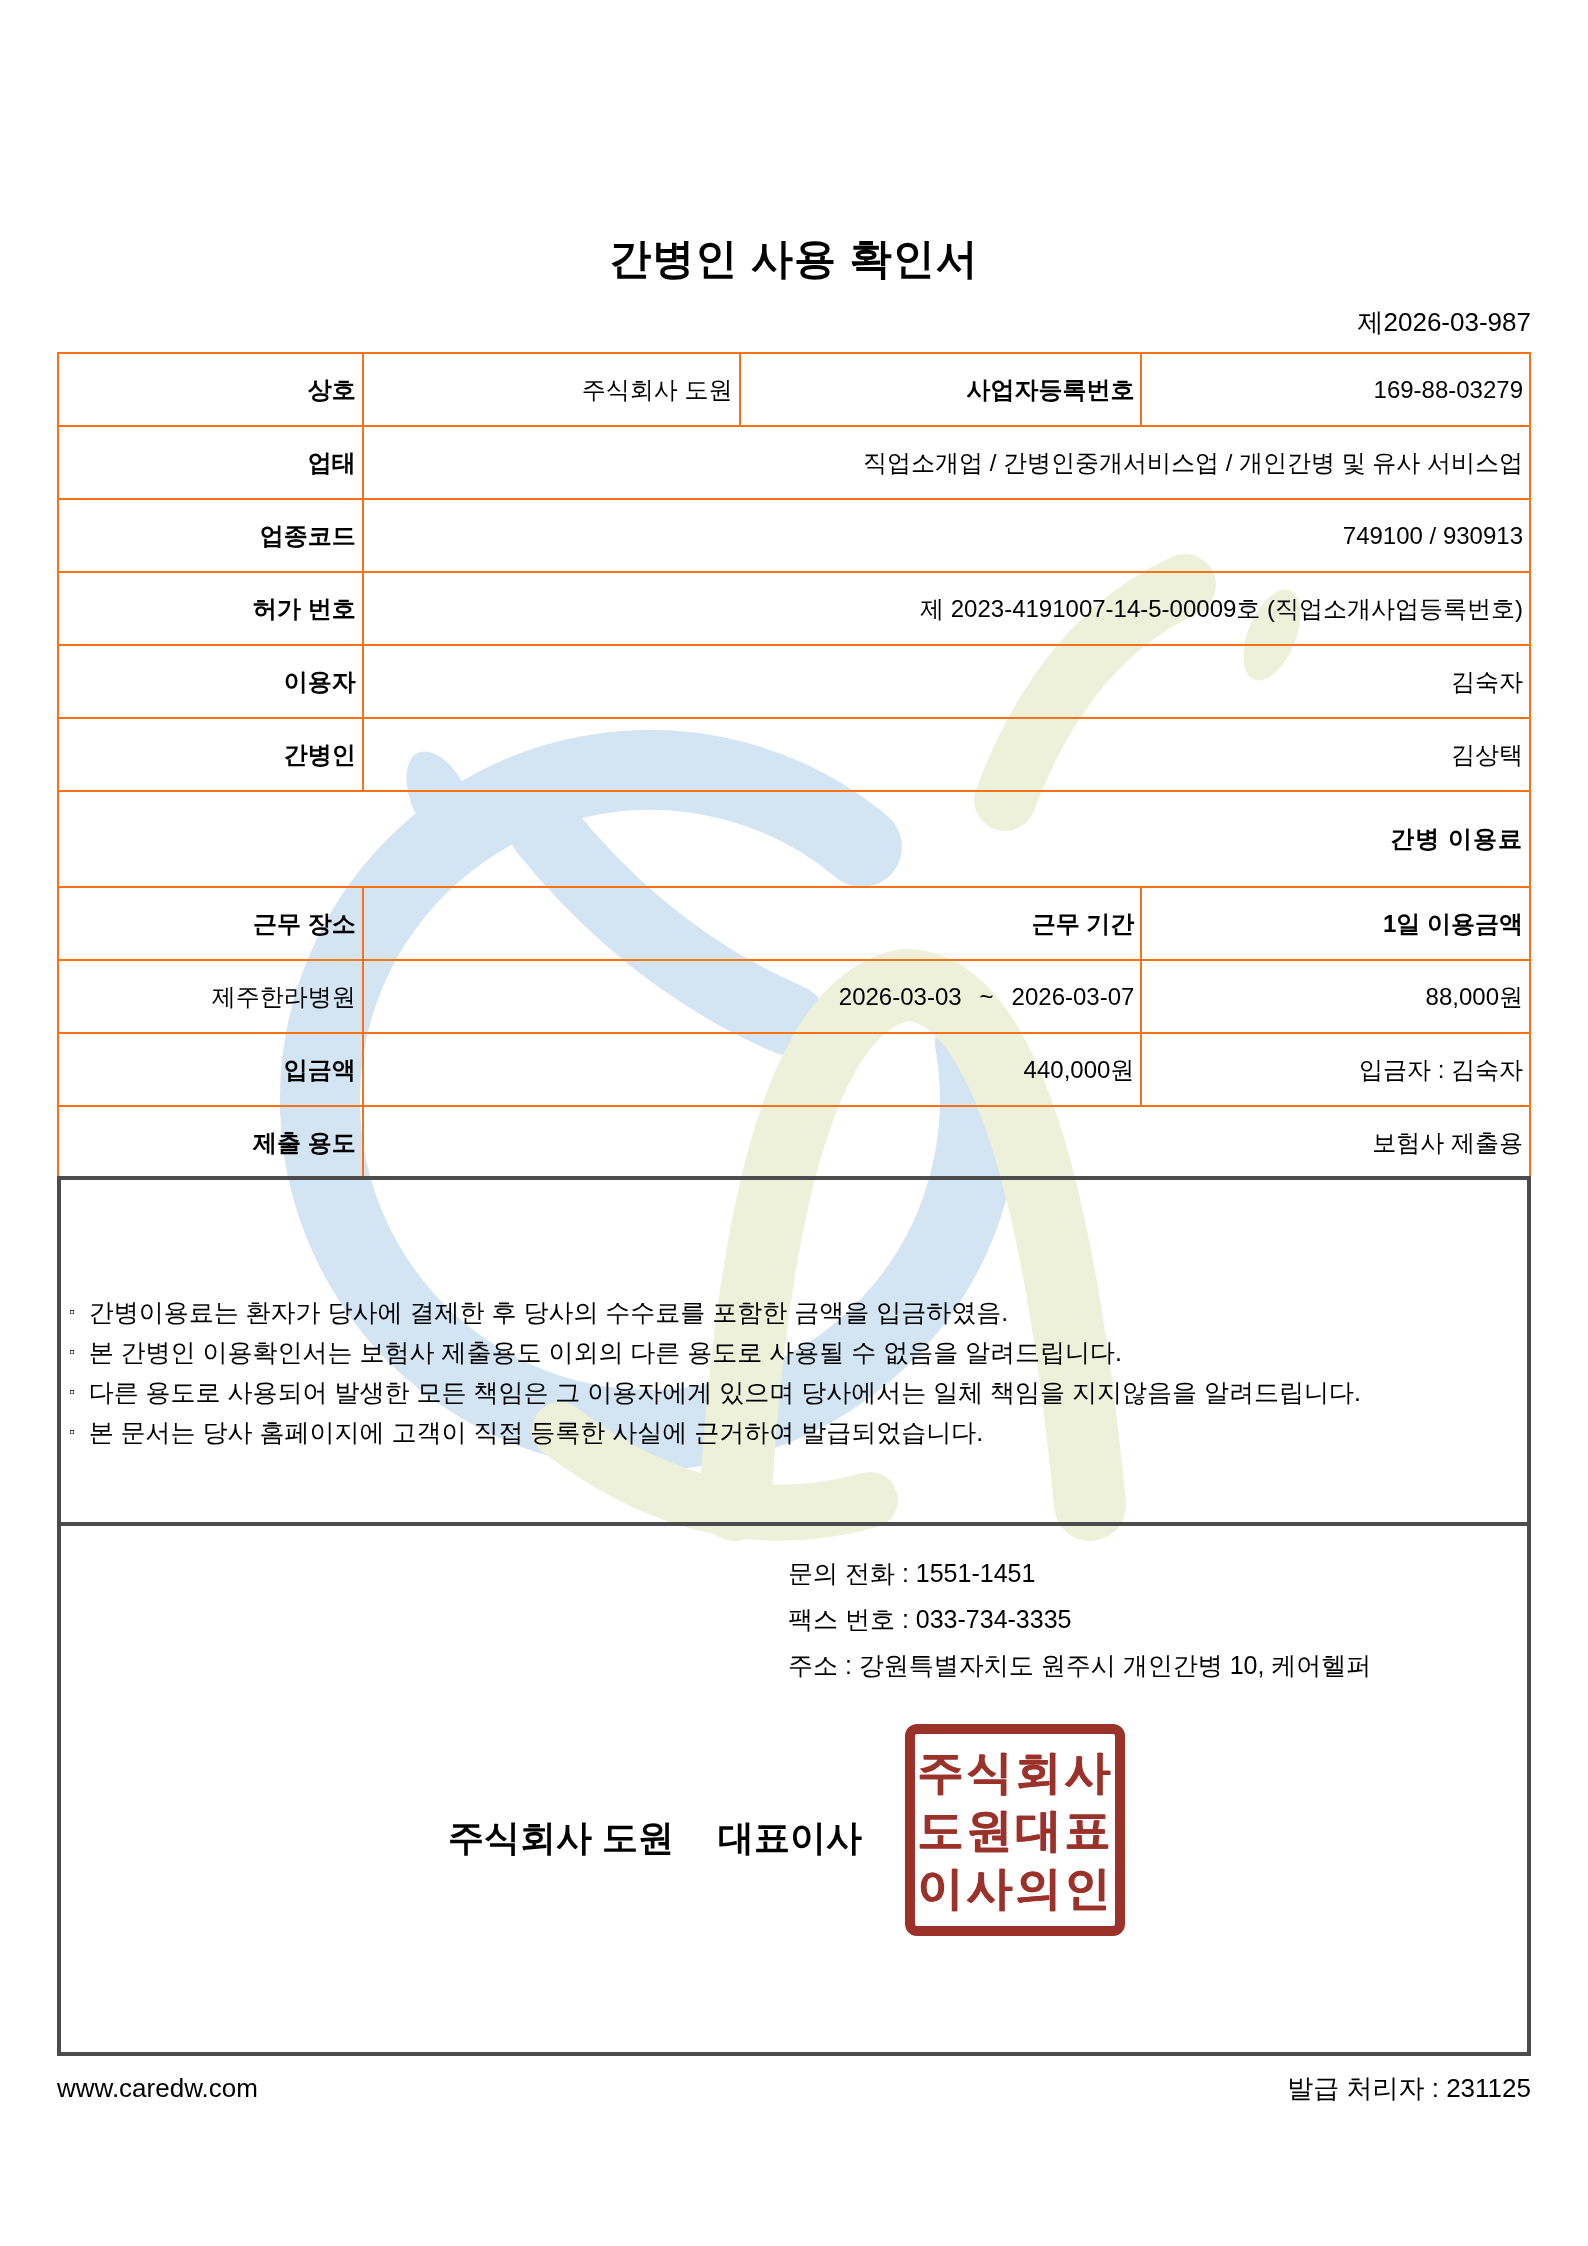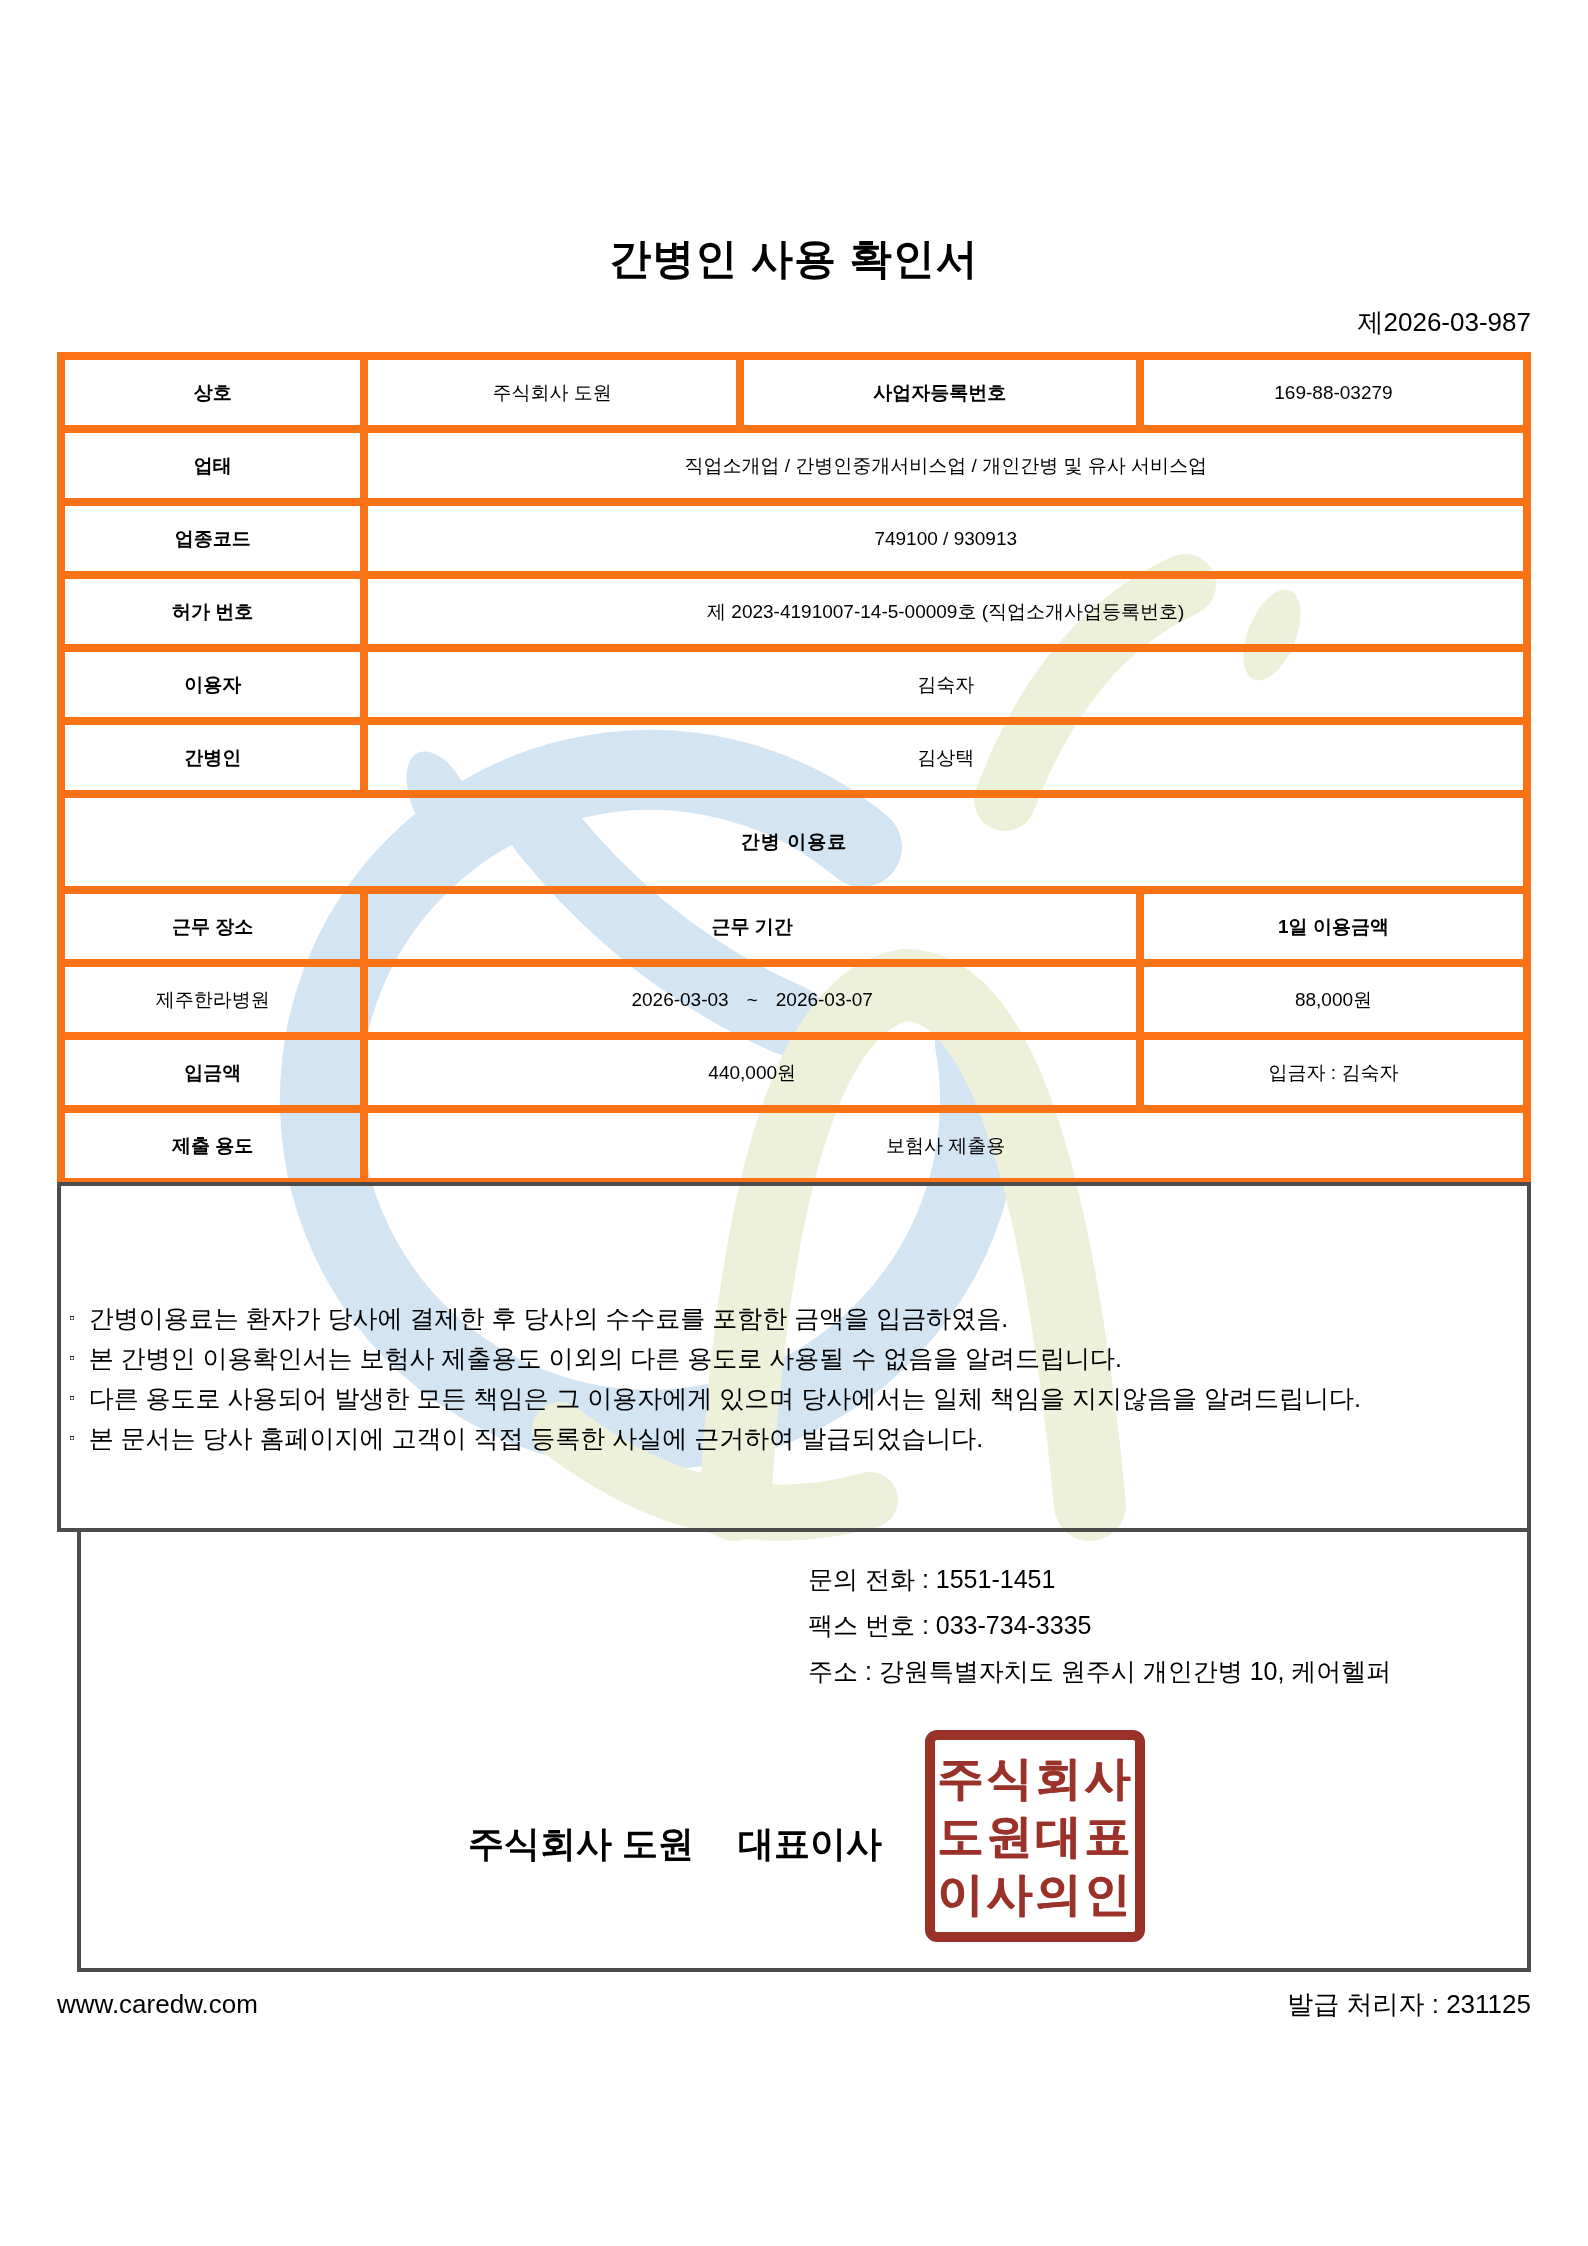--- a/index.html
+++ b/index.html
@@ -27,24 +27,24 @@
     font-size:26px;
     line-height:32px;
   }
   table.main{
     margin-top:14px;
     width:100%;
     border-collapse:collapse;
     table-layout:fixed;
   }
   table.main td{
-    border:8px solid #f97316;
-    text-align:center;
+    border:2px solid #f97316;
+    text-align:right;
     vertical-align:middle;
-    font-size:19px;
+    font-size:24px;
     padding:0 6px;
     background:transparent;
   }
   table.main tr{height:73px;}
   table.main tr.section-row{height:96px;}
   td.lbl{font-weight:bold;}
   td.section-cell{font-size:36px;font-weight:bold;letter-spacing:1px;}
   .tilde{display:inline-block;margin:0 18px;}
   .box{
     border:4px solid #4c4c4c;
@@ -60,23 +60,22 @@
     font-size:25px;
     line-height:40px;
     white-space:nowrap;
   }
   .note-line .bullet{
     font-size:16px;
     vertical-align:4px;
     margin-right:14px;
   }
   .bottom-box{
-    height:444px;
+    height:534px;
     position:relative;
-    margin-left:20px;
   }
   .contact{
     position:absolute;
     left:727px;top:24px;
     font-size:25px;
     line-height:46px;
     white-space:nowrap;
   }
   .signature{
     position:absolute;

